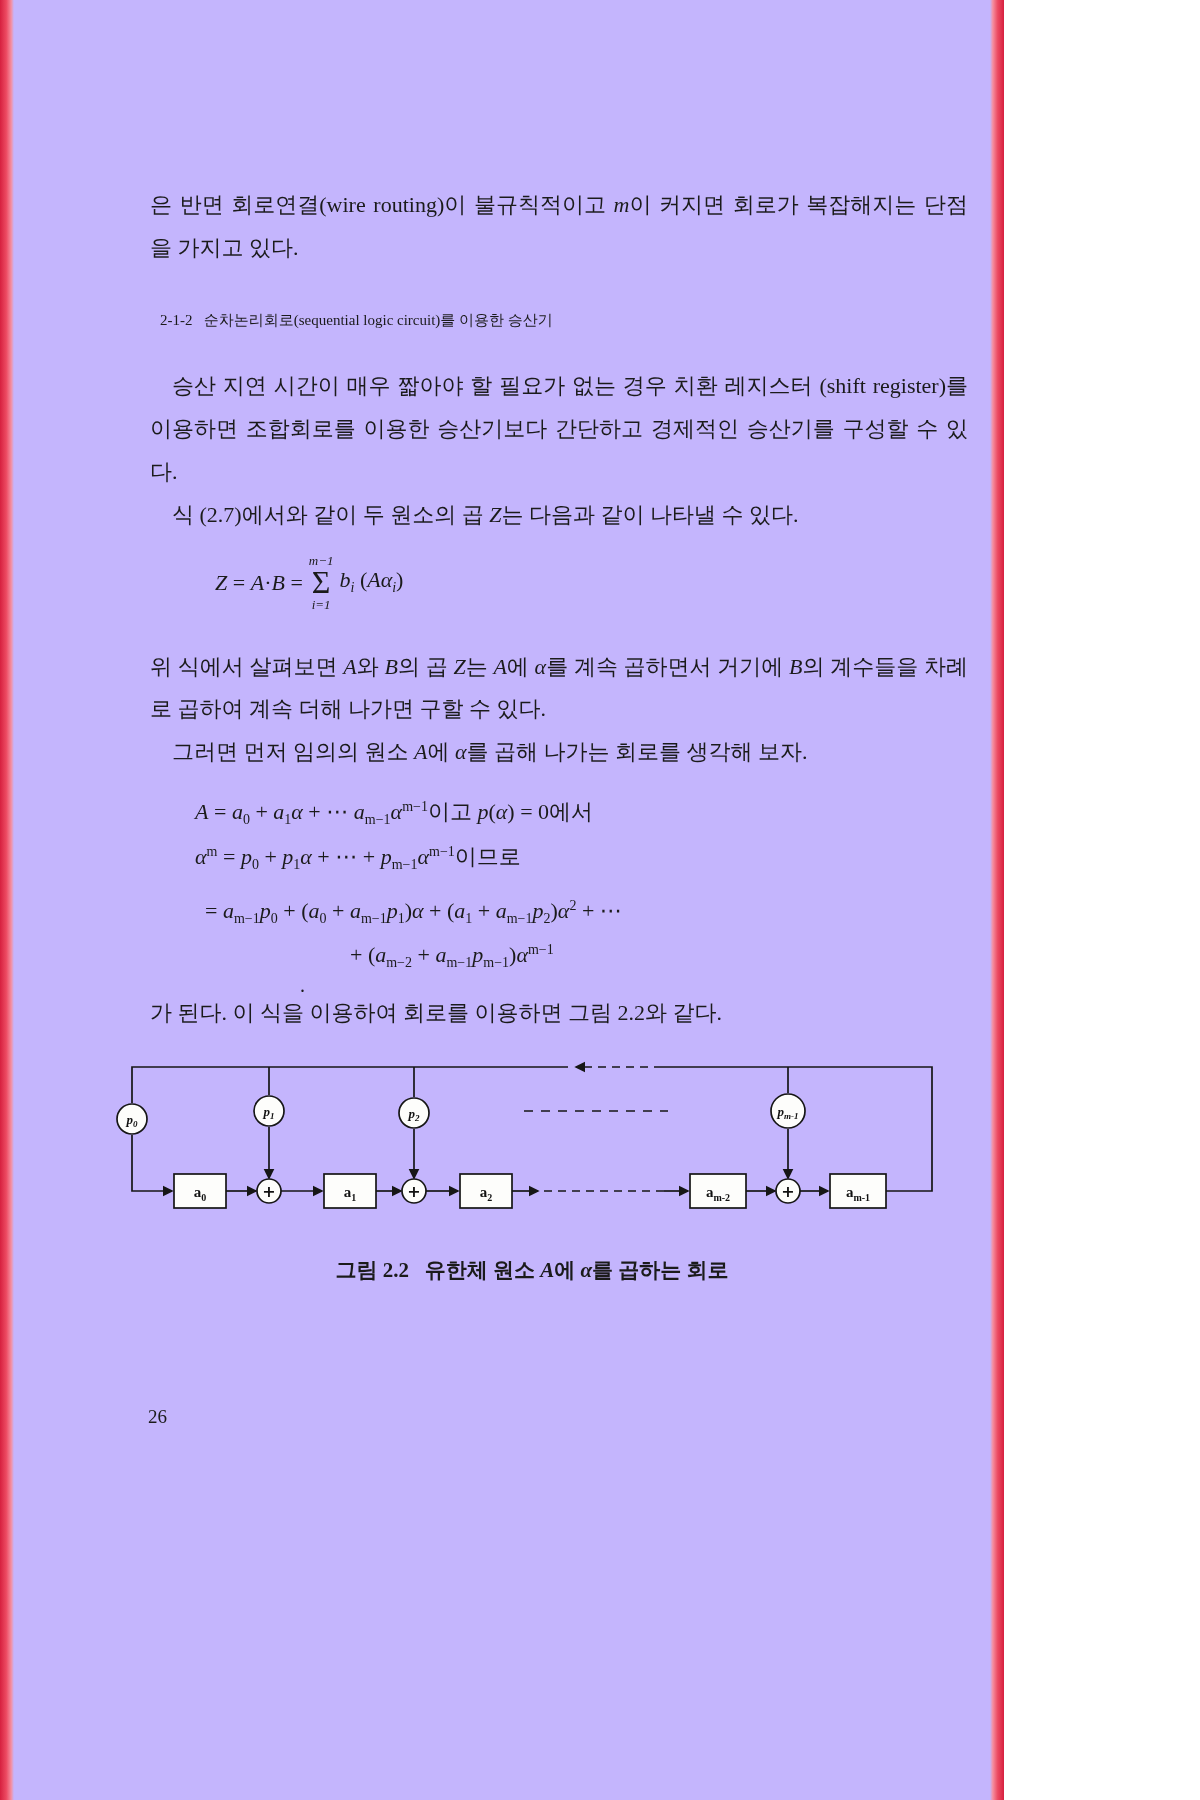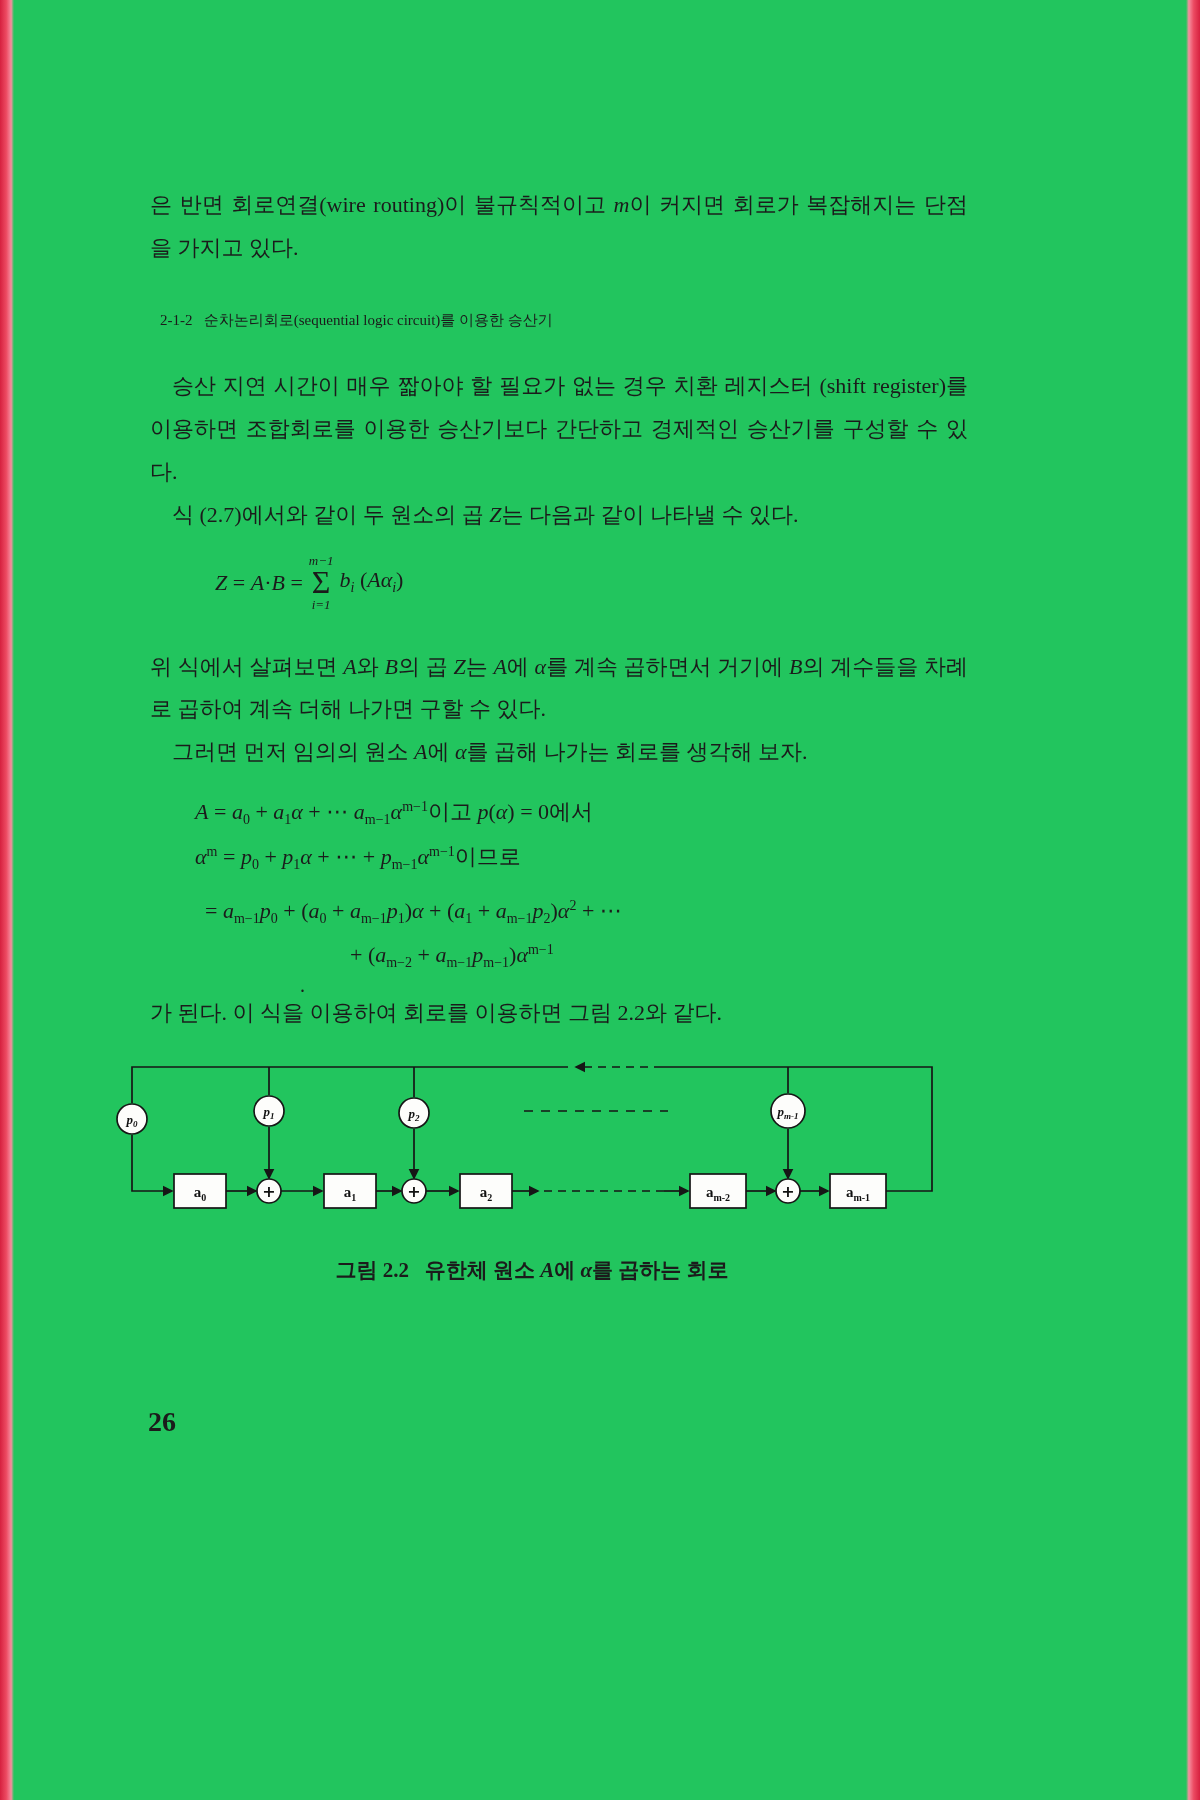--- a/index.html
+++ b/index.html
@@ -1,19 +1,19 @@
 <!DOCTYPE html>
 <html><head>
 <meta charset="utf-8">
 <style>
   * { margin:0; padding:0; box-sizing:border-box; }
   html,body { background:#ffffff; }
   .page {
-    position:relative; width:1200px; height:1800px;
-    background:#22c55e; overflow:hidden;
+    position:relative; width:1004px; height:1800px;
+    background:#c4b5fd; overflow:hidden;
     font-family:"Liberation Serif","DejaVu Serif",serif;
     color:#1b1b1b;
   }
   .edge { position:absolute; top:0; height:100%; width:14px; }
   .edge-left  { left:0;  background:linear-gradient(90deg,#d6203f 0%,#ec4a62 45%,#f58fa0 80%,rgba(250,200,207,0) 100%); }
   .edge-right { right:0; background:linear-gradient(270deg,#d6203f 0%,#ec4a62 45%,#f58fa0 80%,rgba(250,200,207,0) 100%); }
 
   .content { position:absolute; left:150px; top:184px; width:818px; font-size:22px; line-height:1.95; text-align:justify; }
   .indent { text-indent:22px; }
   .heading { font-size:15px; font-weight:400; margin:36px 0 30px; padding-left:10px; white-space:pre-wrap; text-align:left; }
@@ -38,21 +38,21 @@
   .eq212 .l1 { padding-left:35px; }
   .eq212 .l2, .eq212 .l3 { padding-left:55px; }
   .eq212 .l4 { padding-left:200px; }
 
   .stray-dot { margin-left:150px; line-height:14px; font-size:20px; text-align:left; }
   .para4 { margin-top:27px; }
 
   .figure { margin-top:16px; margin-left:-38px; width:840px; }
   .figure-caption { margin-top:2px; text-align:center; font-weight:700; font-size:21px; white-space:pre-wrap; }
 
-  .pageno { position:absolute; left:148px; top:1406px; font-size:28px; font-weight:700; }
+  .pageno { position:absolute; left:148px; top:1406px; font-size:19px; font-weight:400; }
 
   
   .plabel { font-family:"Liberation Serif",serif; font-size:13px; font-weight:bold; font-style:italic; }
   .plabel .ssub { font-size:9px; }
   .reglabel { font-family:"Liberation Serif",serif; font-size:15px; font-weight:bold; }
   .reglabel .ssub { font-size:10px; }
   .adderplus { font-family:"DejaVu Sans",sans-serif; font-size:16px; font-weight:bold; }
 </style>
 </head>
 <body>

